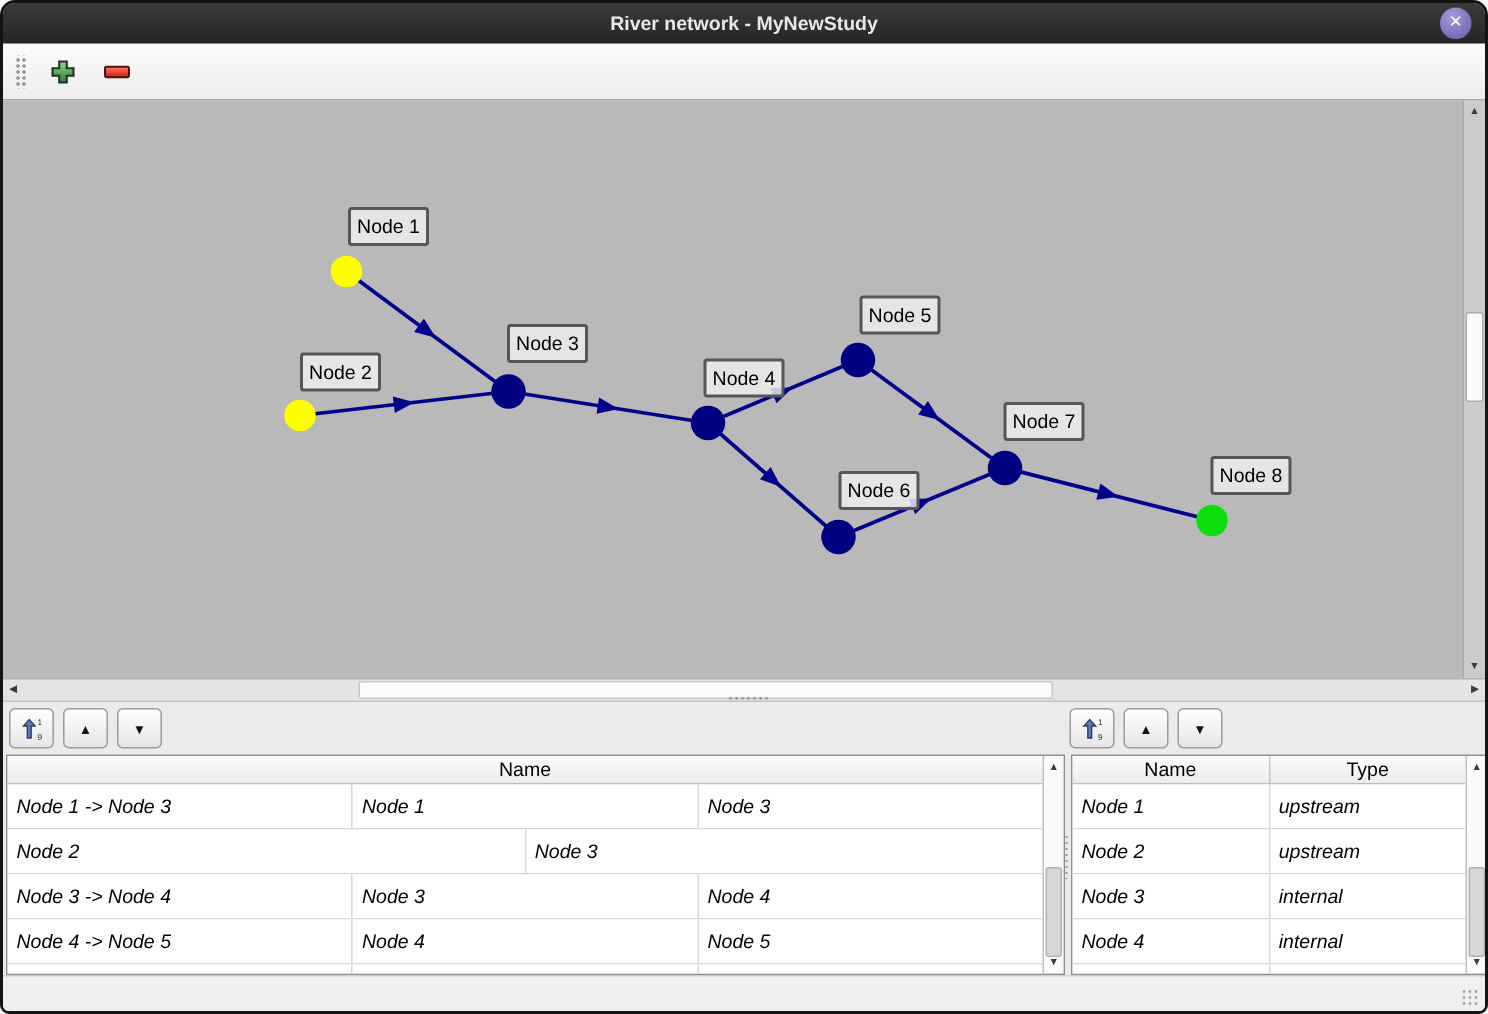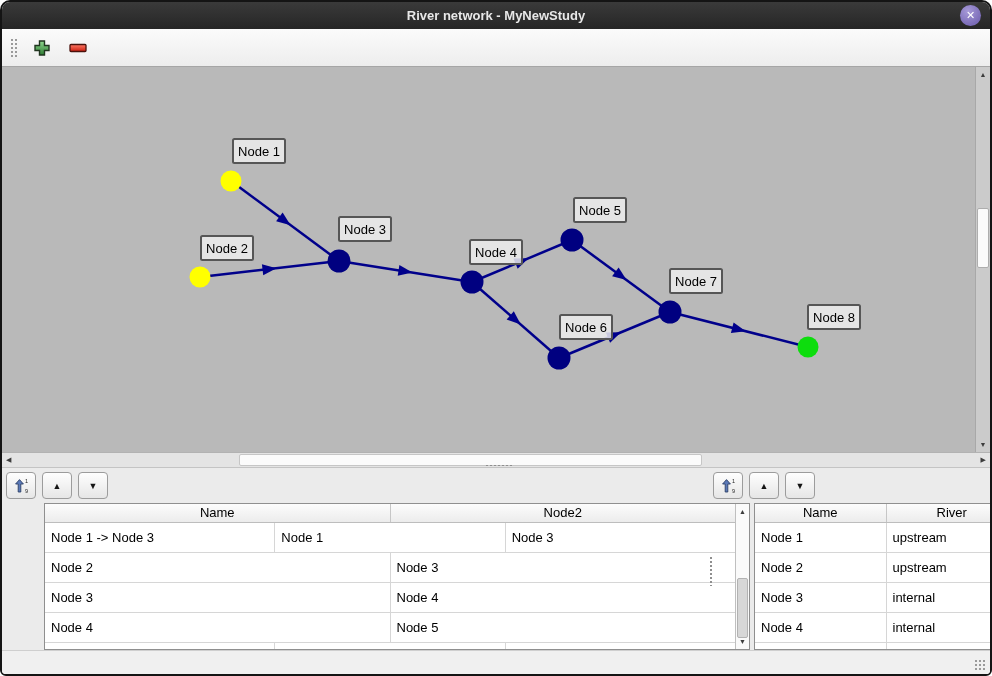--- a/index.html
+++ b/index.html
@@ -46,29 +46,29 @@
   
   .panel{ position:relative; flex:1; background:#ebebeb; }
   .btn-group{ position:absolute; top:4px; display:flex; gap:6px; }
   .btn-group.left{ left:4px; } .btn-group.right{ left:711px; }
   .tbtn{ width:30px; height:27px; border:1px solid #9c9c9c; border-radius:4px;
     background:linear-gradient(#fefefe,#e6e6e6); display:flex; align-items:center; justify-content:center;
     font-size:9px; color:#141414; }
   .tbtn svg{ display:block; }
   
   .table{ position:absolute; top:35px; height:147px; border:1px solid #8f8f8f;
-    background:#fff; overflow:hidden;margin-left:40px; }
+    background:#fff; overflow:hidden; }
   .table.links{ left:2px; width:706px; }
   .table.nodes{ left:712px; width:278px; }
   .t-head{ display:flex; height:19px; margin-right:14px;
     background:linear-gradient(#fcfcfc,#ececec); border-bottom:1px solid #bdbdbd; }
   .t-cell-h{ flex:1; text-align:center; font-size:13px; line-height:18px; color:#000;
     border-right:1px solid #c6c6c6; }
   .t-cell-h:last-child{ border-right:none; }
-  .t-body{ margin-right:14px; }
+  .t-body{ margin-right:14px;font-style:italic; }
   .t-row{ display:flex; height:30px; background:#fff; border-bottom:1px solid #d6d6d6; }
   .t-cell{ flex:1; font-size:13px; line-height:29px; padding:0 6px; color:#000;
     border-right:1px solid #d6d6d6; white-space:nowrap; overflow:hidden; }
   .t-cell:last-child{ border-right:none; }
   .t-row.partial{ height:10px; border-bottom:none; }
   .t-row.partial .t-cell{ line-height:10px; }
   .t-scroll{ position:absolute; right:0; top:0; bottom:0; width:14px;
     background:#fafafa; border-left:1px solid #bfbfbf; }
   .t-scroll .arr{ position:absolute; left:0; width:13px; text-align:center; font-size:7px; color:#3c3c3c; }
   .t-scroll .arr.up{ top:4px; } .t-scroll .arr.down{ bottom:4px; }
@@ -223,37 +223,38 @@
           <span>▲</span>
         </div>
       <div class="tbtn">
           <span>▼</span>
         </div>
     </div>
 
     <div class="table links" id="links-table">
       <div class="t-head">
           <div class="t-cell-h">Name</div>
-          <div class="t-cell-h">Node2</div>
         </div>
       <div class="t-body">
           <div class="t-row">
             <div class="t-cell">Node 1 -&gt; Node 3</div>
             <div class="t-cell">Node 1</div>
             <div class="t-cell">Node 3</div>
           </div>
           <div class="t-row">
             <div class="t-cell">Node 2</div>
             <div class="t-cell">Node 3</div>
           </div>
           <div class="t-row">
+            <div class="t-cell">Node 3 -&gt; Node 4</div>
             <div class="t-cell">Node 3</div>
             <div class="t-cell">Node 4</div>
           </div>
           <div class="t-row">
+            <div class="t-cell">Node 4 -&gt; Node 5</div>
             <div class="t-cell">Node 4</div>
             <div class="t-cell">Node 5</div>
           </div>
           <div class="t-row partial">
             <div class="t-cell"></div>
             <div class="t-cell"></div>
             <div class="t-cell"></div>
           </div>
         </div>
       <div class="t-scroll">
@@ -261,21 +262,21 @@
         <div class="t-thumb"></div>
         <div class="arr down">▼</div>
       </div>
     </div>
 
     <div class="table-splitter"></div>
 
     <div class="table nodes" id="nodes-table">
       <div class="t-head">
           <div class="t-cell-h">Name</div>
-          <div class="t-cell-h">River</div>
+          <div class="t-cell-h">Type</div>
         </div>
       <div class="t-body">
           <div class="t-row">
             <div class="t-cell">Node 1</div>
             <div class="t-cell">upstream</div>
           </div>
           <div class="t-row">
             <div class="t-cell">Node 2</div>
             <div class="t-cell">upstream</div>
           </div>

